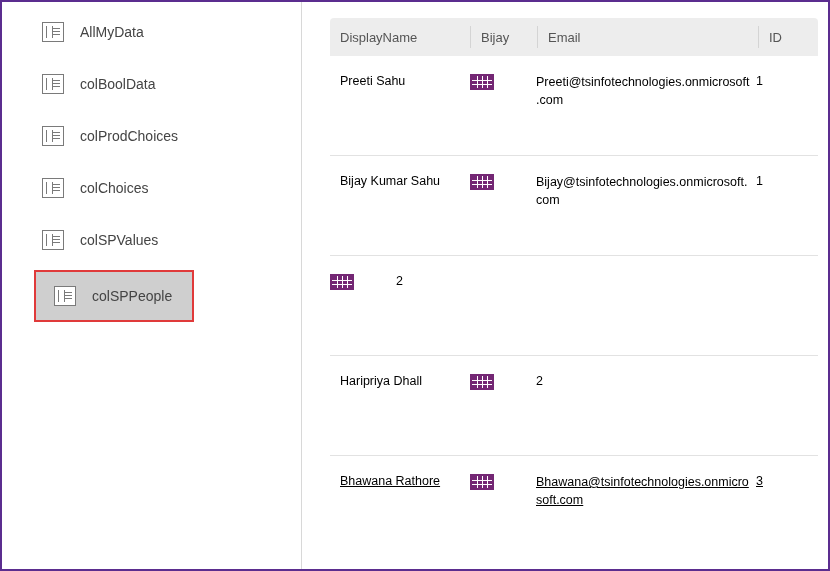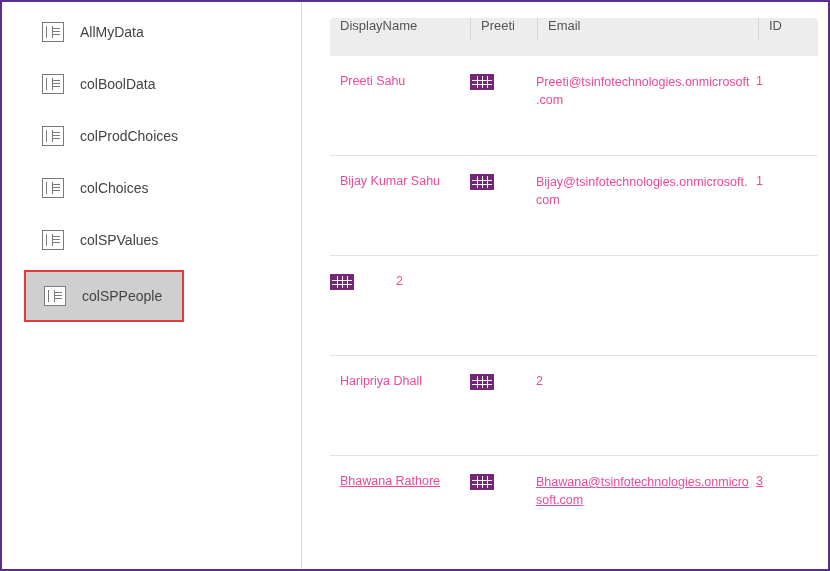--- a/index.html
+++ b/index.html
@@ -31,21 +31,21 @@
     cursor: pointer;
   }
   .sb-item.selected {
     background: #cfcfcf;
     margin-bottom: 0;
     padding-top: 14px;
     padding-bottom: 14px;
   }
   .highlight-box {
     border: 2px solid #e03a3a;
-    margin: -2px 0 0 22px;
+    margin: -2px 0 0 32px;
     width: 160px;
     padding: 0;
   }
   .highlight-box .sb-item {
     margin-bottom: 0;
     padding-left: 18px;
   }
   .sb-icon {
     width: 22px;
     height: 20px;
@@ -85,37 +85,37 @@
     flex: 1;
     padding: 16px 10px 0 28px;
     overflow: hidden;
   }
   .table-header {
     display: flex;
     background: #ededed;
     border-top-left-radius: 4px;
     border-top-right-radius: 4px;
     height: 38px;
-    align-items: flex-start;
+    align-items: center;
     color: #555;
     font-size: 13px;
   }
   .col-dn { width: 140px; padding-left: 10px; }
   .col-ed { width: 66px; }
   .col-em { width: 220px; }
   .col-id { width: 40px; }
 
   .sep { width:1px; height:22px; background:#d4d4d4; }
 
   .row {
     display: flex;
     padding: 18px 0;
     border-bottom: 1px solid #e2e2e2;
     font-size: 12.5px;
-    color: #ec4899;
+    color: #000000;
     min-height: 100px;
   }
   .row:last-child { border-bottom: none; text-decoration: underline; }
   .cell { padding-right: 6px; }
   .cell.dn { width: 140px; padding-left: 10px; }
   .cell.ed { width: 66px; }
   .cell.em { width: 220px; word-break: break-word; line-height: 1.4; }
   .cell.id { width: 40px; }
 
   .table-icon {
@@ -175,21 +175,21 @@
         <span class="sb-label">colSPPeople</span>
       </div>
     </div>
 
   </div>
 
   <div class="main">
     <div class="table-header">
       <div class="col-dn">DisplayName</div>
       <div class="sep"></div>
-      <div class="col-ed" style="padding-left:10px">Preeti</div>
+      <div class="col-ed" style="padding-left:10px">Bijay</div>
       <div class="sep"></div>
       <div class="col-em" style="padding-left:10px">Email</div>
       <div class="sep"></div>
       <div class="col-id" style="padding-left:10px">ID</div>
     </div>
 
     <div class="row">
       <div class="cell dn">Preeti Sahu</div>
       <div class="cell ed"><span class="table-icon"></span></div>
       <div class="cell em">Preeti@tsinfotechnologies.onmicrosoft.com</div>

